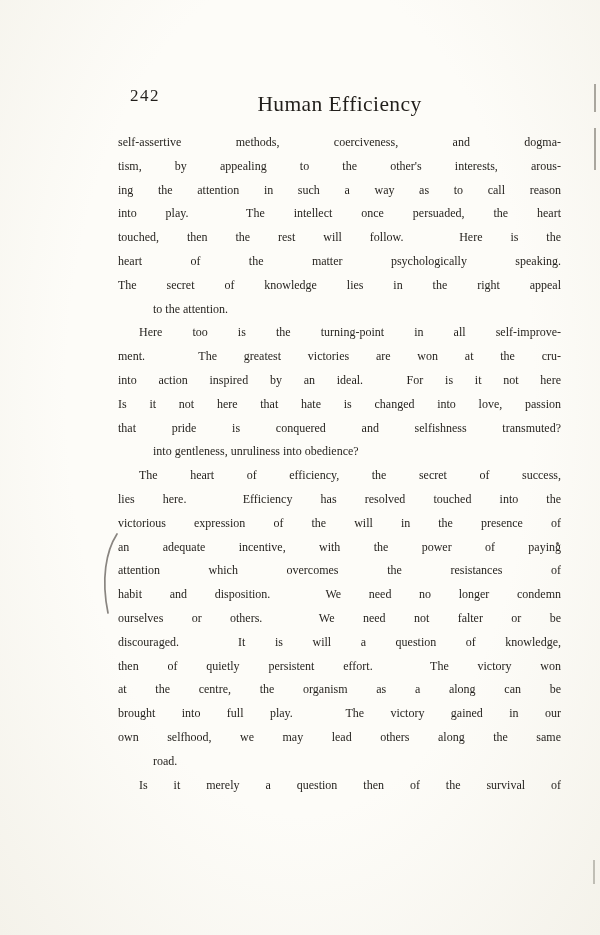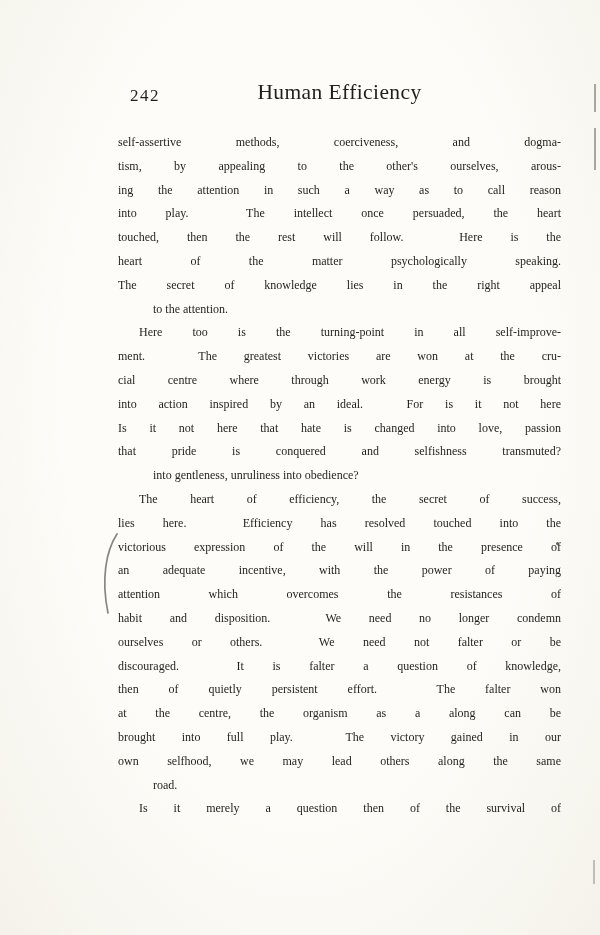--- a/index.html
+++ b/index.html
@@ -13,21 +13,21 @@
     background:radial-gradient(ellipse at 50% 42%, #fdfcf8 55%, #f4f2ea 100%);
     color:#221f1b;
   }
   .header{position:absolute;top:80px;left:118px;width:443px;height:30px;}
   .page-number{
     position:absolute;left:12px;top:6px;
     font-size:17px;letter-spacing:1.5px;
   }
   .book-title{
     text-align:center;font-size:21.5px;letter-spacing:.4px;
-    font-weight:normal;margin:0;
+    font-weight:normal;margin:12px;
   }
   .body-text{
     position:absolute;top:131px;left:118px;width:443px;
     font-size:12px;line-height:23.8px;
   }
   .line{
     text-align:justify;
     text-align-last:justify;
     white-space:pre-wrap;
     height:23.8px;overflow:visible;
@@ -51,49 +51,48 @@
 
   <div class="header">
     <span class="page-number">242</span>
     <h1 class="book-title">Human Efficiency</h1>
   </div>
 
   <div class="body-text">
 
     <div>
       <div class="line">self-assertive methods, coerciveness, and dogma-</div>
-      <div class="line">tism, by appealing to the other's ourselves, arous-</div>
+      <div class="line">tism, by appealing to the other's interests, arous-</div>
       <div class="line">ing the attention in such a way as to call reason</div>
       <div class="line">into play.  The intellect once persuaded, the heart</div>
       <div class="line">touched, then the rest will follow.  Here is the</div>
       <div class="line">heart of the matter psychologically speaking.</div>
       <div class="line">The secret of knowledge lies in the right appeal</div>
       <div class="line last">to the attention.</div>
     </div>
 
     <div>
       <div class="line indent">Here too is the turning-point in all self-improve-</div>
       <div class="line">ment.  The greatest victories are won at the cru-</div>
-      <div class="line">cial centre where through work energy is brought</div>
       <div class="line">into action inspired by an ideal.  For is it not here</div>
       <div class="line">Is it not here that hate is changed into love, passion</div>
       <div class="line">that pride is conquered and selfishness transmuted?</div>
       <div class="line last">into gentleness, unruliness into obedience?</div>
     </div>
 
     <div>
       <div class="line indent">The heart of efficiency, the secret of success,</div>
       <div class="line">lies here.  Efficiency has resolved touched into the</div>
       <div class="line">victorious expression of the will in the presence of</div>
       <div class="line">an adequate incentive, with the power of paying</div>
       <div class="line">attention which overcomes the resistances of</div>
       <div class="line">habit and disposition.  We need no longer condemn</div>
       <div class="line">ourselves or others.  We need not falter or be</div>
-      <div class="line">discouraged.  It is falter a question of knowledge,</div>
-      <div class="line">then of quietly persistent effort.  The falter won</div>
+      <div class="line">discouraged.  It is will a question of knowledge,</div>
+      <div class="line">then of quietly persistent effort.  The victory won</div>
       <div class="line">at the centre, the organism as a along can be</div>
       <div class="line">brought into full play.  The victory gained in our</div>
       <div class="line">own selfhood, we may lead others along the same</div>
       <div class="line last">road.</div>
     </div>
 
     <div>
       <div class="line indent">Is it merely a question then of the survival of</div>
     </div>
 

